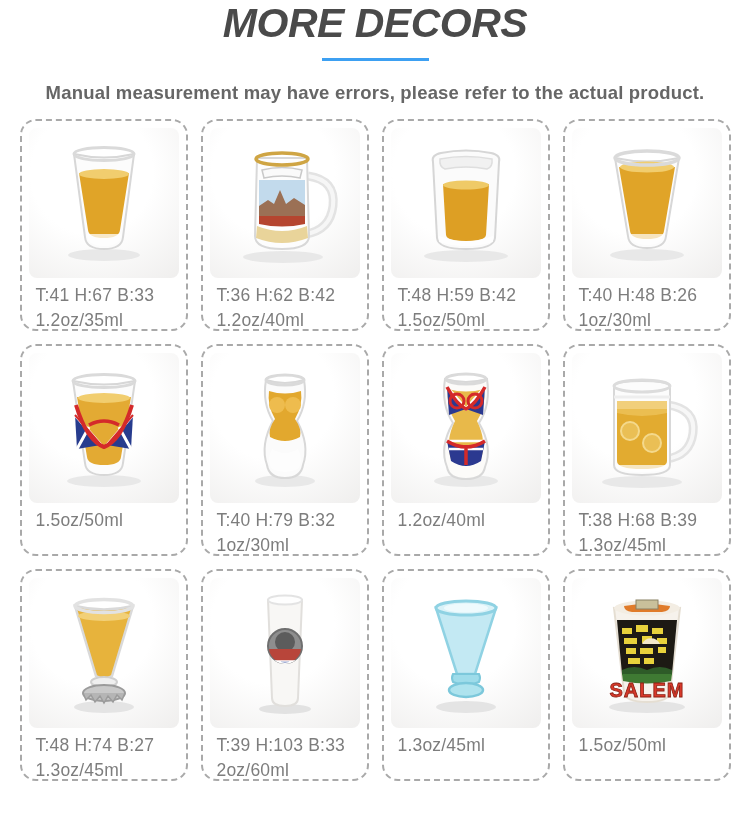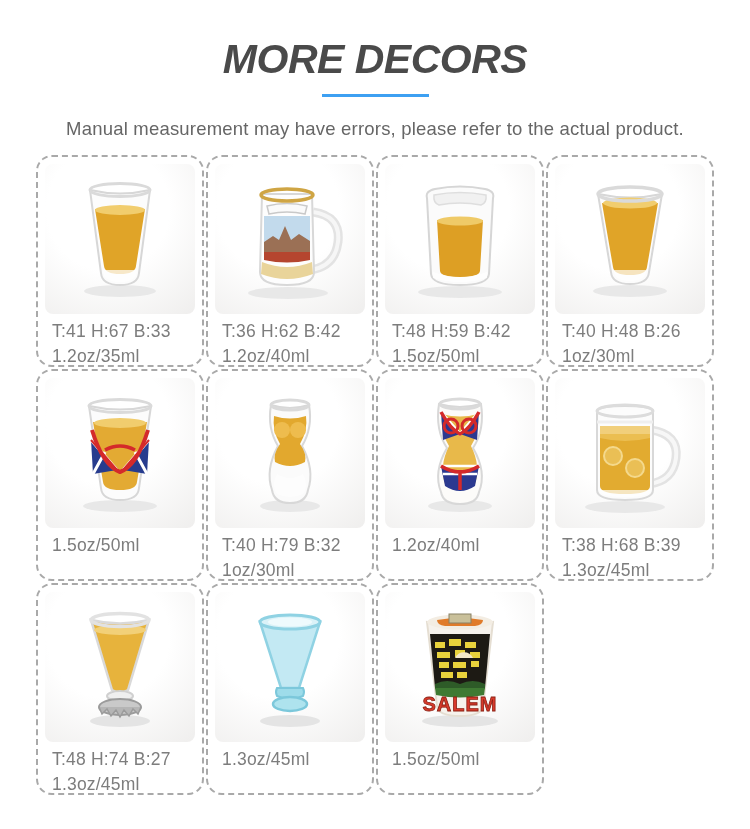--- a/index.html
+++ b/index.html
@@ -1,22 +1,22 @@
 <!DOCTYPE html>
 <html><head>
 <meta charset="utf-8">
 <style>
   * { margin:0; padding:0; box-sizing:border-box; }
   html,body { width:750px; height:829px; background:#ffffff; overflow:hidden;
               font-family:"Liberation Sans", sans-serif; }
-  header { text-align:center; padding-top:36px; }
+  header { text-align:center; }
   .title { font-size:41px; font-style:italic; font-weight:800; color:#4a4a4a; letter-spacing:-0.5px; }
   .underline { width:107px; height:3px; background:#3da0f2; margin:11px auto 0; }
-  .disclaimer { margin-top:21px; font-size:18.5px; color:#666666; letter-spacing:.2px; }
-  .grid { margin-top:15px; display:grid; grid-template-columns:repeat(4,168px); gap:2px; justify-content:center; }
+  .disclaimer { margin-top:21px; font-size:18.5px; color:#666666; letter-spacing:.2px;font-weight:bold; }
+  .grid { margin-top:15px; display:grid; grid-template-columns:repeat(4,168px); gap:13px; justify-content:center; }
   .card { height:212px; border:2px dashed #a9a9a9; border-radius:16px; padding:7px 7px 0; background:#fff; }
   .photo { width:150px; height:150px; border-radius:8px;
            background:radial-gradient(circle at 42% 30%, #ffffff 45%, #efeeed 100%); }
   .photo svg { display:block; width:150px; height:150px; }
   .specs { margin:5px 0 0 7px; font-size:17.5px; color:#7d7d7d; line-height:1.42; letter-spacing:.2px; }
   .salem-word { font-family:"Liberation Sans", sans-serif; }
 </style>
 </head>
 <body>
 
@@ -197,20 +197,37 @@
         <ellipse cx="75" cy="115" rx="21" ry="8" fill="#c9c9c9" stroke="#9b9b9b" stroke-width="2"></ellipse>
         <path d="M54 115 L57 122 L62 117 L66 124 L71 118 L75 125 L79 118 L84 124 L88 117 L93 122 L96 115" fill="#b5b5b5" stroke="#9b9b9b" stroke-width="1.5"></path>
       </svg>
     </div>
     <div class="specs">
       <div>T:48 H:74 B:27</div>
       <div>1.3oz/45ml</div>
     </div>
   </div>
 
+  <div class="card">
+    <div class="photo">
+      <svg viewBox="0 0 150 150">
+        <ellipse cx="75" cy="131" rx="26" ry="5" fill="#e2e2e2"></ellipse>
+        <path d="M58 22 L62 120 Q62 128 75 128 Q88 128 88 120 L92 22 Q75 27 58 22Z" fill="#f8f7f5" stroke="#e1dfdc" stroke-width="2"></path>
+        <ellipse cx="75" cy="22" rx="17" ry="4.5" fill="#fefefe" stroke="#e3e3e3" stroke-width="2"></ellipse>
+        <circle cx="75" cy="68" r="17" fill="#8e8e8e" stroke="#6f6f6f" stroke-width="2"></circle>
+        <circle cx="75" cy="64" r="10" fill="#5c5c5c"></circle>
+        <path d="M59 71 a16 16 0 0 0 8 12 L83 83 a16 16 0 0 0 8 -12Z" fill="#b8453a"></path>
+        <path d="M67 83 a16 16 0 0 0 16 0Z" fill="#344b9b" stroke="#ffffff" stroke-width="1.5"></path>
+      </svg>
+    </div>
+    <div class="specs">
+      <div>T:39 H:103 B:33</div>
+      <div>2oz/60ml</div>
+    </div>
+  </div>
 
   <div class="card">
     <div class="photo">
       <svg viewBox="0 0 150 150">
         <ellipse cx="75" cy="129" rx="30" ry="6" fill="#e4e4e4"></ellipse>
         <path d="M45 30 L66 96 L84 96 L105 30 Q75 38 45 30Z" fill="#c3e9f3" stroke="#8fd2e3" stroke-width="2.5"></path>
         <ellipse cx="75" cy="30" rx="30" ry="7" fill="#daf2f8" stroke="#8fd2e3" stroke-width="3"></ellipse>
         <ellipse cx="75" cy="30" rx="22" ry="4.5" fill="#eefafd"></ellipse>
         <path d="M62 96 Q60 100 62 104 Q75 110 88 104 Q90 100 88 96Z" fill="#9edcea" stroke="#7cc8db" stroke-width="2"></path>
         <ellipse cx="75" cy="112" rx="17" ry="7" fill="#aee3ee" stroke="#7cc8db" stroke-width="2.5"></ellipse>

